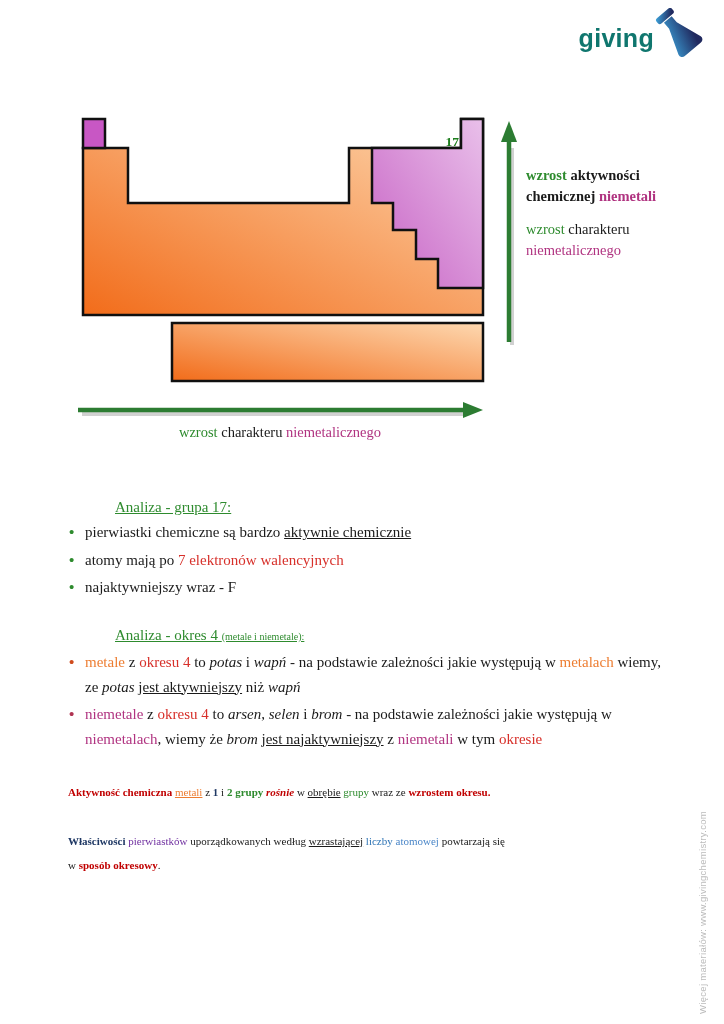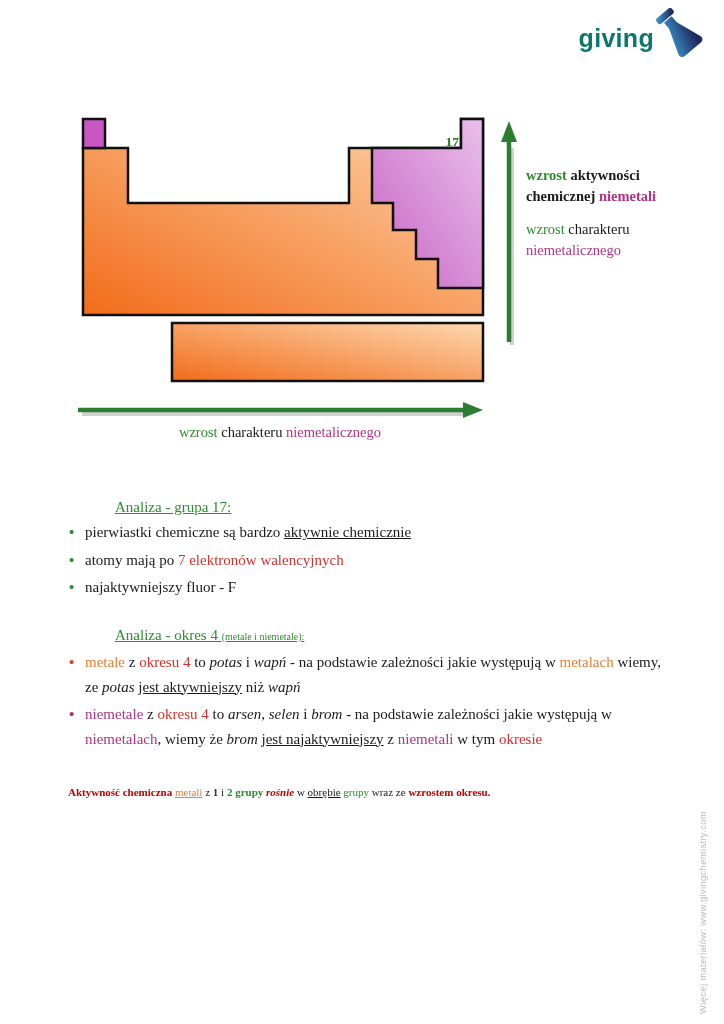--- a/index.html
+++ b/index.html
@@ -104,27 +104,28 @@
     <line x1="8" y1="14" x2="390" y2="14" stroke="#9a9a9a" stroke-width="4" opacity="0.45"></line>
     <line x1="4" y1="10" x2="392" y2="10" stroke="#2c7c32" stroke-width="4.5"></line>
     <polygon points="409,10 389,2 389,18" fill="#2c7c32"></polygon>
   </svg>
   <div class="h-caption"><span class="c-green">wzrost</span><span> charakteru </span><span class="c-mag">niemetalicznego</span></div>
 
   <div class="sec-head sh1">Analiza - grupa 17:</div>
   <ul class="blist list1">
     <li><span class="dot dot-g">•</span><span>pierwiastki chemiczne są bardzo </span><span class="u">aktywnie chemicznie</span></li>
     <li><span class="dot dot-g">•</span><span>atomy mają po </span><span class="c-red">7 elektronów walencyjnych</span></li>
-    <li><span class="dot dot-g">•</span><span>najaktywniejszy fluor - F</span></li>
+    <li><span class="dot dot-g">•</span><span>najaktywniejszy wraz - F</span></li>
   </ul>
 
   <div class="sec-head sh2"><span>Analiza - okres 4 </span><span class="small">(metale i niemetale):</span></div>
   <ul class="blist list2">
     <li><span class="dot dot-o">•</span><span class="c-orange">metale</span><span> z </span><span class="c-red">okresu 4</span><span> to </span><span class="it">potas</span><span> i </span><span class="it">wapń</span><span> - na podstawie zależności jakie występują w </span><span class="c-orange">metalach</span><span> wiemy,</span><br><span>ze </span><span class="it">potas </span><span class="u">jest aktywniejszy</span><span> niż </span><span class="it">wapń</span></li>
     <li><span class="dot dot-m">•</span><span class="c-mag">niemetale</span><span> z </span><span class="c-red">okresu 4</span><span> to </span><span class="it">arsen</span><span>, </span><span class="it">selen</span><span> i </span><span class="it">brom</span><span> - na podstawie zależności jakie występują w</span><br><span class="c-mag">niemetalach</span><span>, wiemy że </span><span class="it">brom </span><span class="u">jest najaktywniejszy</span><span> z </span><span class="c-mag">niemetali</span><span> w tym </span><span class="c-red">okresie</span></li>
   </ul>
 
   <div class="statement st1"><span class="b" style="color:#c00000">Aktywność chemiczna </span><span class="c-orange u">metali</span><span> z </span><span class="c-navy b">1</span><span> i </span><span class="c-green b">2 grupy</span><span class="b it" style="color:#c00000"> rośnie</span><span> w </span><span class="u">obrębie</span><span class="c-green"> grupy</span><span> wraz ze </span><span class="b" style="color:#c00000">wzrostem okresu.</span></div>
 
+  <div class="statement st2"><span class="c-navy b">Właściwości </span><span class="c-violet">pierwiastków</span><span> uporządkowanych według </span><span class="u">wzrastającej</span><span class="c-blue"> liczby</span><span class="c-blue2"> atomowej</span><span> powtarzają się</span><br><span>w </span><span class="b" style="color:#c00000">sposób okresowy</span><span>.</span></div>
 
   <div class="watermark">Więcej materiałów: www.givingchemistry.com</div>
 
 </div>
 
 </body></html>

